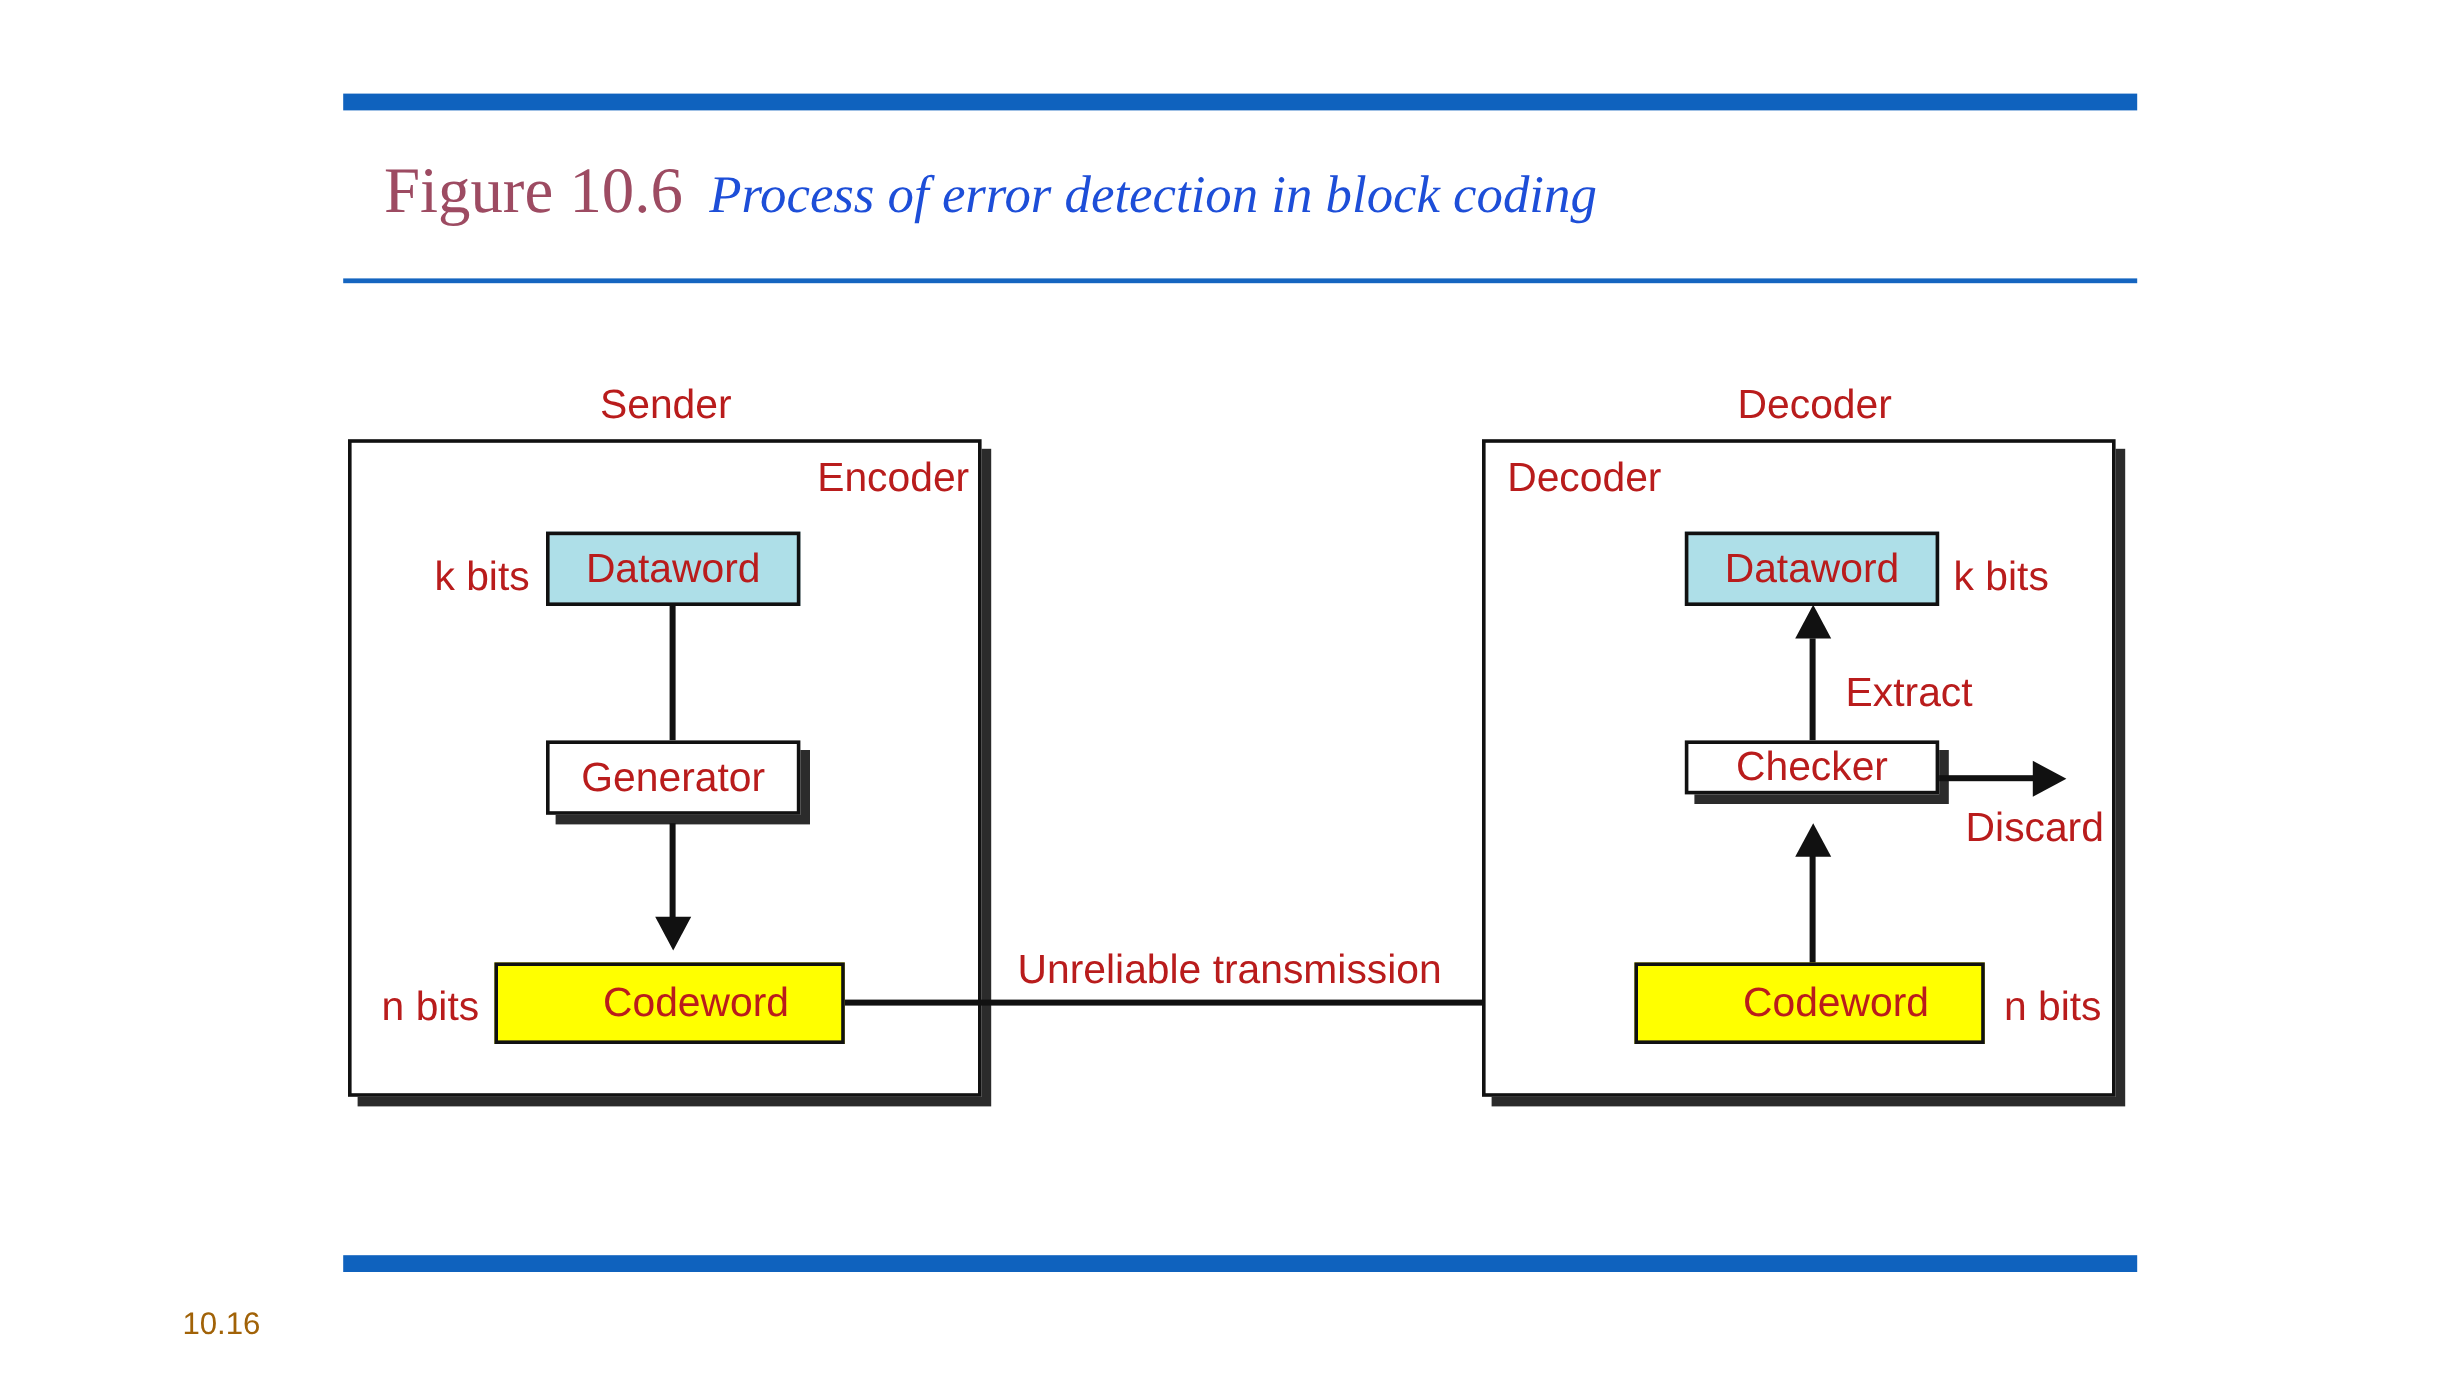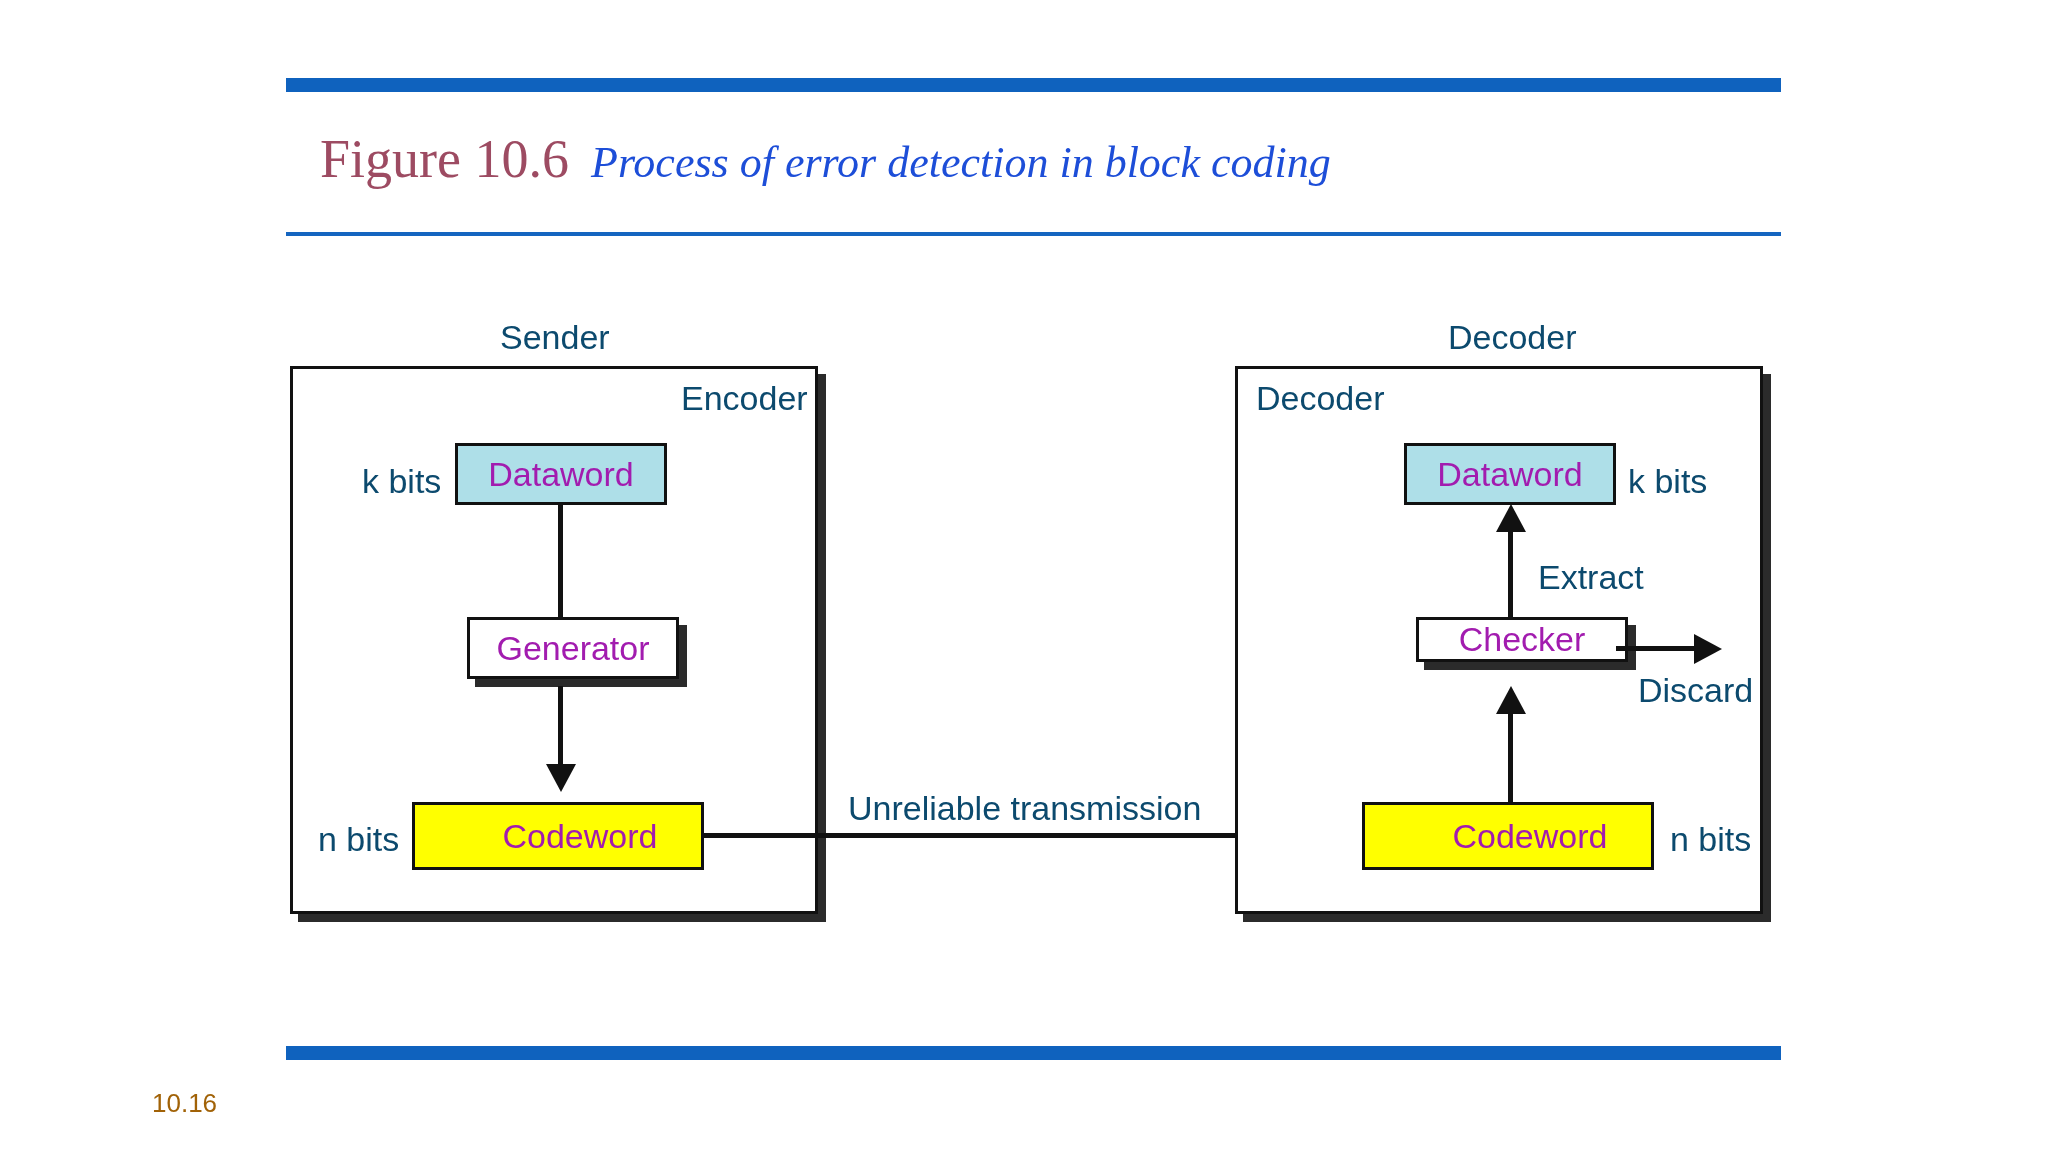--- a/index.html
+++ b/index.html
@@ -69,21 +69,21 @@
     left: 152px;
     top: 1088px;
     font-size: 26px;
     color: #a16207;
   }
 
   
   .dgm-label {
     position: absolute;
     font-size: 34px;
-    color: #0c4a6e;
+    color: #b91c1c;
     white-space: nowrap;
     line-height: 1;
   }
 
   
   .party-box {
     position: absolute;
     background: #ffffff;
     border: 3px solid #111111;
     box-shadow: 8px 8px 0 0 #2b2b2b;
@@ -92,29 +92,29 @@
 
   
   .node {
     position: absolute;
     box-sizing: border-box;
     border: 3px solid #111111;
     display: flex;
     align-items: center;
     justify-content: center;
     font-size: 34px;
-    color: #a21caf;
+    color: #b91c1c;
     white-space: nowrap;
   }
   .node.shadowed {
     box-shadow: 8px 8px 0 0 #2b2b2b;
   }
   .node.data { background: #aedfe8; }
   .node.code { background: #ffff00; padding-left: 44px; }
-  .node.plain { background: #ffffff; margin-left: 12px; }
+  .node.plain { background: #ffffff; }
 
   
   .v-line {
     position: absolute;
     width: 5px;
     background: #111111;
   }
   .h-line {
     position: absolute;
     height: 5px;

